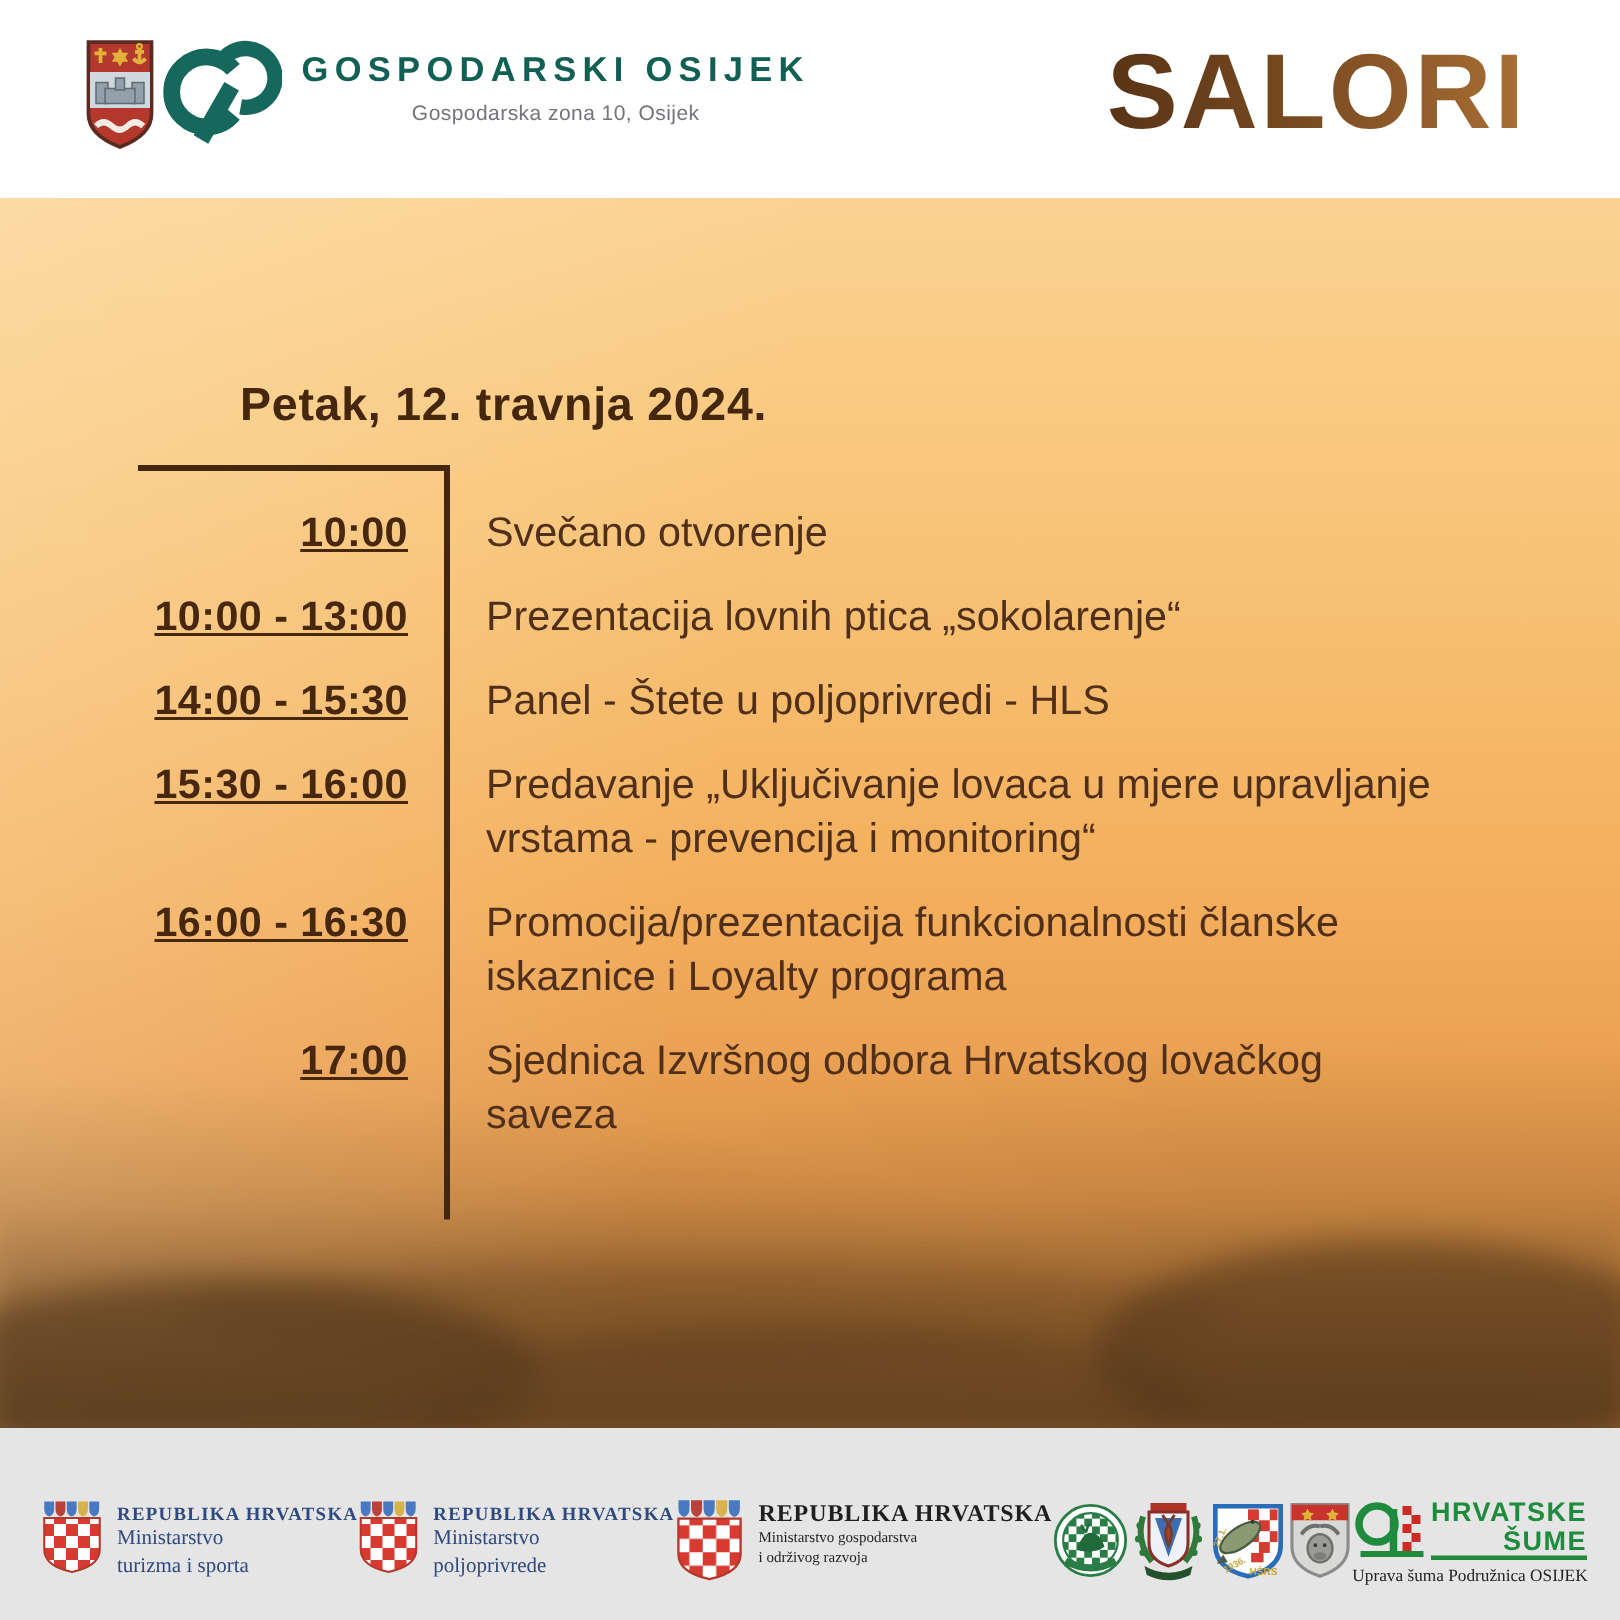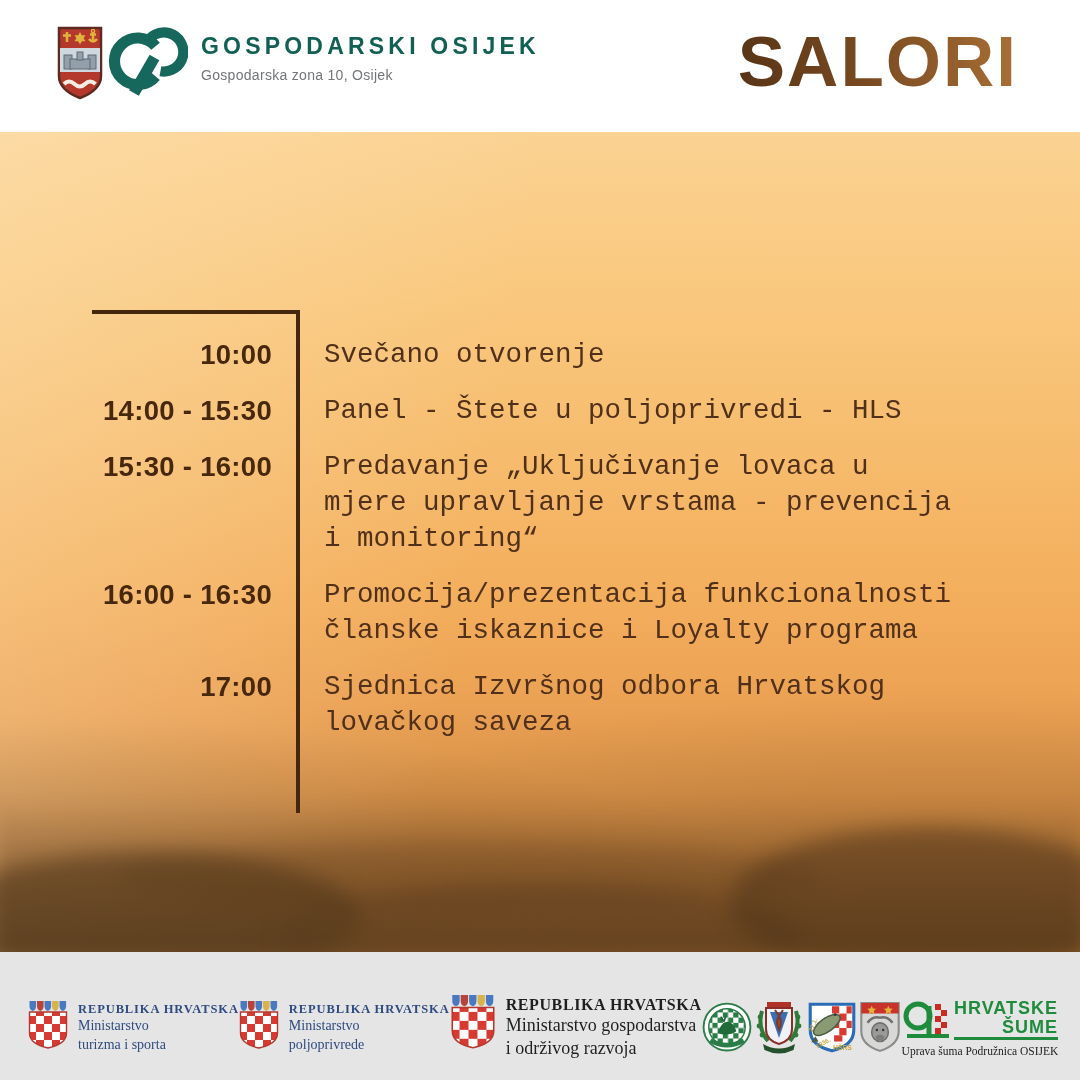--- a/index.html
+++ b/index.html
@@ -6,21 +6,21 @@
   .canvas{position:relative;width:1080px;height:1080px;background:#ffffff;overflow:hidden;
           font-family:"Liberation Sans", sans-serif;}
 
   
   .header{position:absolute;left:0;top:0;width:1080px;height:132px;background:#ffffff;}
   .county-arms{position:absolute;left:57px;top:26px;}
   .gc-mark{position:absolute;left:106px;top:24px;}
   .org-text{position:absolute;left:201px;top:33px;}
   .org-name{font-size:23px;font-weight:800;letter-spacing:4.2px;color:#126054;}
   .org-sub{margin-top:5px;font-size:15px;font-weight:700;letter-spacing:2.6px;color:#1b7a6c;}
-  .org-addr{margin-top:7px;font-size:14px;letter-spacing:0.3px;color:#737579;}
+  .org-addr{margin-top:7px;font-size:14px;letter-spacing:0.3px;color:#737579;text-align:center;}
   .salori{position:absolute;right:62px;top:26px;font-size:71px;font-weight:800;line-height:1;
           letter-spacing:2px;background:linear-gradient(90deg,#583416 0%,#7c4c22 50%,#a96f35 100%);
           -webkit-background-clip:text;background-clip:text;color:transparent;}
 
   
   .photo{position:absolute;left:0;top:132px;width:1080px;height:820px;overflow:hidden;
     background:
       radial-gradient(120% 55% at 88% 102%, rgba(110,66,22,0.38), transparent 62%),
       radial-gradient(110% 48% at 8% 103%, rgba(92,58,24,0.42), transparent 65%),
       linear-gradient(100deg, rgba(255,238,205,0.30), rgba(255,255,255,0) 45%),
@@ -34,34 +34,34 @@
   .blob.b4{left:120px;bottom:40px;width:700px;height:70px;background:rgba(100,66,30,0.28);}
 
   
   .date-heading{position:absolute;left:160px;top:120px;font-size:31px;font-weight:700;
                 color:#45270e;letter-spacing:0.5px;}
   .hline{position:absolute;left:92px;top:178px;width:206px;height:4px;background:#45270e;}
   .vline{position:absolute;left:296px;top:178px;width:4px;height:503px;background:#45270e;}
   .rows{position:absolute;left:88px;top:205px;width:910px;}
   .row{display:flex;margin-bottom:20px;}
   .time{width:184px;text-align:right;font-weight:700;font-size:27.5px;line-height:36px;
-        color:#47280f;letter-spacing:0.3px;white-space:nowrap;}
-  .etitle{margin-left:52px;width:640px;font-size:27.5px;line-height:36px;color:#50301a;font-family:Liberation Mono, monospace;}
+        color:#47280f;letter-spacing:0.3px;white-space:nowrap;text-decoration:underline;}
+  .etitle{margin-left:52px;width:640px;font-size:27.5px;line-height:36px;color:#50301a;}
 
   
   .footer{position:absolute;left:0;top:952px;width:1080px;height:160px;background:#e5e5e5;
           display:flex;align-items:center;justify-content:space-between;
           padding:4px 26px 14px 28px;box-sizing:border-box;}
   .gov{display:flex;align-items:flex-start;gap:10px;}
   .gov-text{font-family:"Liberation Serif", serif;color:#2e4a80;padding-top:2px;}
   .gov-name{font-size:12.5px;letter-spacing:0.9px;font-weight:600;white-space:nowrap;}
   .gov-l{font-size:14px;line-height:1.3;}
   .gov3 .gov-text{color:#1f1f1f;}
   .gov3 .gov-name{font-size:16px;font-weight:700;letter-spacing:0.6px;}
-  .gov3 .gov-l{font-size:18px;}
+  .gov3 .gov-l{font-size:10px;}
   .emblem{flex:0 0 auto;}
   .hsume{display:flex;flex-direction:column;align-items:center;}
   .hsume-top{display:flex;align-items:center;gap:0;justify-content:flex-end;}
   .hsume-brand{display:flex;flex-direction:column;align-items:flex-end;
                border-bottom:3px solid #1e8c3c;padding-bottom:1px;}
   .hsume-b1,.hsume-b2{font-size:18px;font-weight:800;color:#1e8c3c;letter-spacing:1px;line-height:1.05;}
   .hsume-cap{font-family:"Liberation Serif", serif;font-size:11.5px;color:#222;margin-top:3px;white-space:nowrap;}
 </style>
 </head>
 <body>
@@ -117,27 +117,32 @@
     <div class="salori">SALORI</div>
   </div>
 
   <div class="photo">
     <div class="blob b4"></div>
     <div class="treeline"></div>
     <div class="blob b1"></div>
     <div class="blob b2"></div>
     <div class="blob b3"></div>
 
+    <div class="date-heading">Petak, 12. travnja 2024.</div>
     <div class="hline"></div>
     <div class="vline"></div>
 
     <div class="rows">
       <div class="row">
         <div class="time">10:00</div>
         <div class="etitle">Svečano otvorenje</div>
+      </div>
+      <div class="row">
+        <div class="time">10:00 - 13:00</div>
+        <div class="etitle">Prezentacija lovnih ptica „sokolarenje“</div>
       </div>
       <div class="row">
         <div class="time">14:00 - 15:30</div>
         <div class="etitle">Panel - Štete u poljoprivredi - HLS</div>
       </div>
       <div class="row">
         <div class="time">15:30 - 16:00</div>
         <div class="etitle">Predavanje „Uključivanje lovaca u mjere upravljanje vrstama - prevencija i monitoring“</div>
       </div>
       <div class="row">

